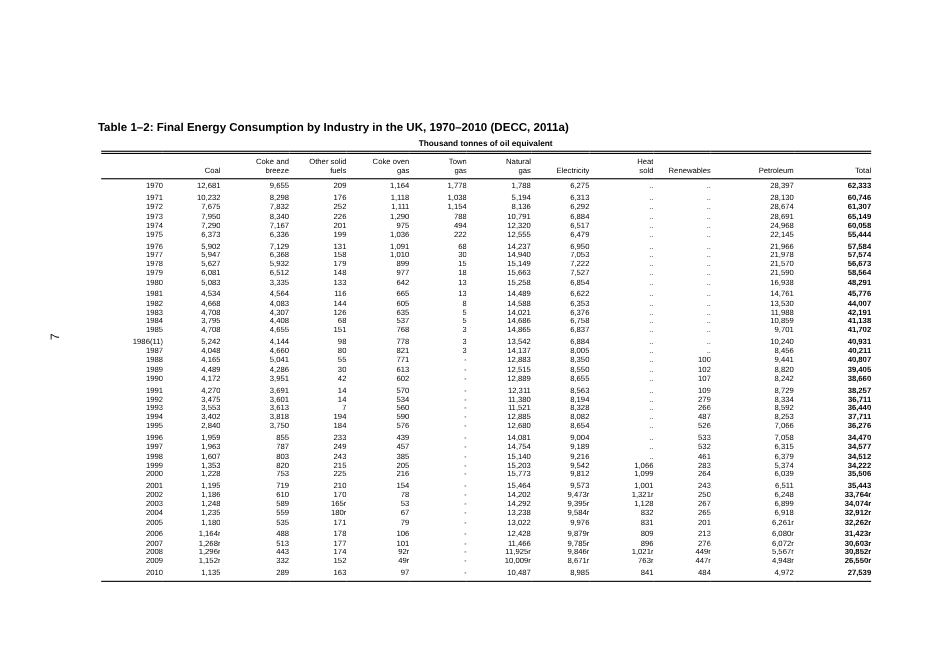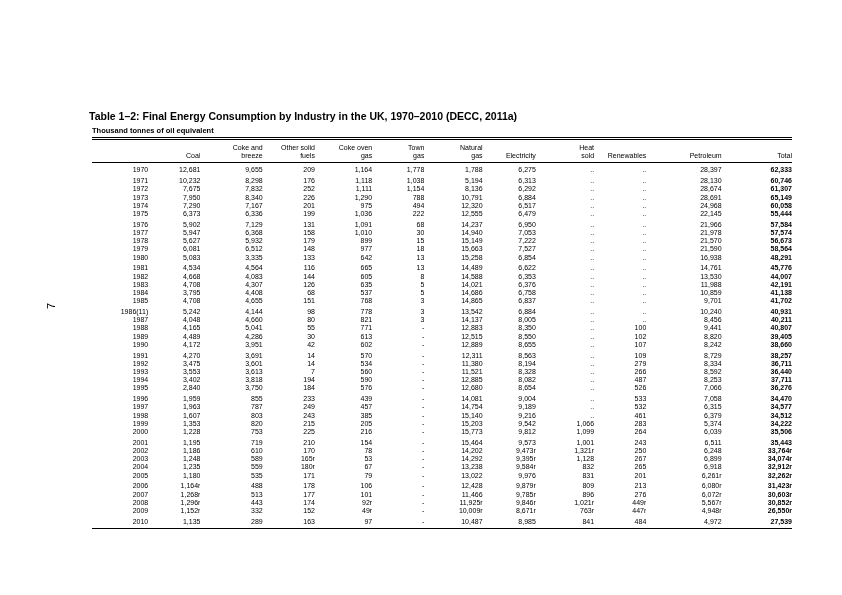--- a/index.html
+++ b/index.html
@@ -29,21 +29,21 @@
     font-weight: bold;
     white-space: nowrap;
   }
   .table-wrap {
     position: absolute;
     left: 72px;
     top: 126px;
     width: 700px;
   }
   .unit-note {
-    text-align: left;
+    text-align: center;
     font-size: 7.5px;
     font-weight: bold;
     padding-bottom: 2px;
     padding-right: 1px;
   }
   table.energy {
     width: 700px;
     border-collapse: collapse;
     table-layout: fixed;
     border-top: 3px double #000;

